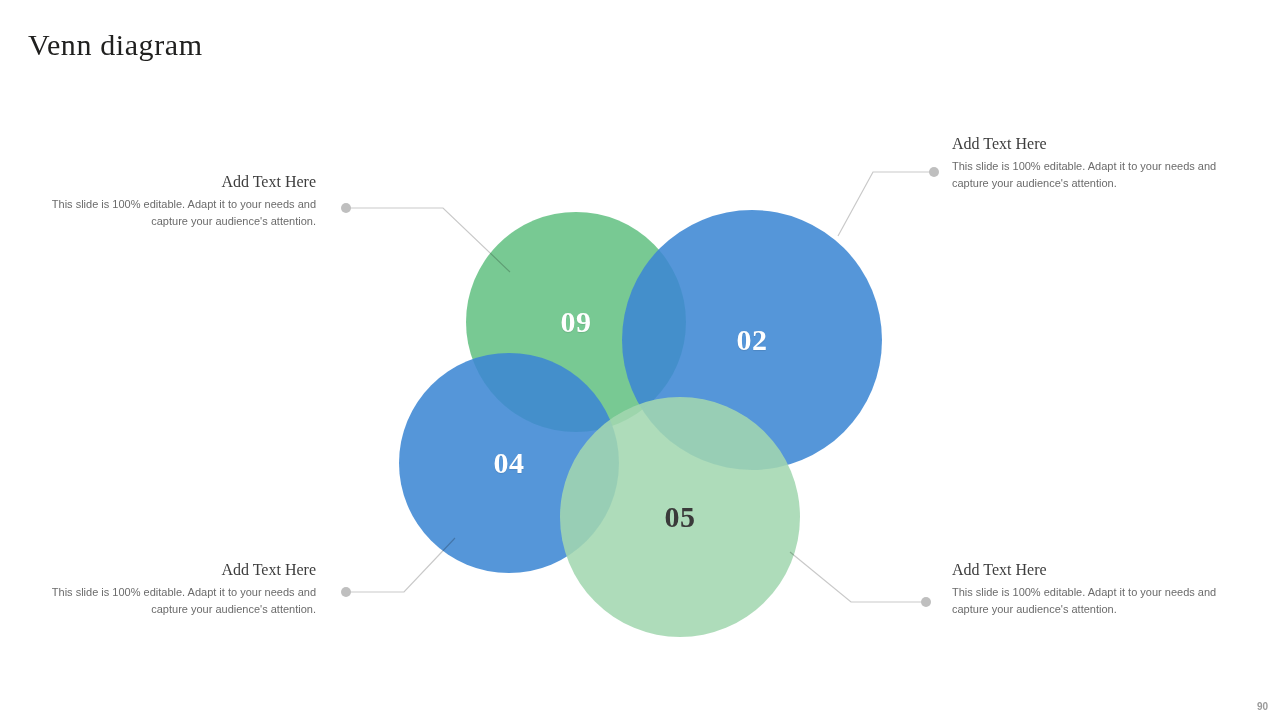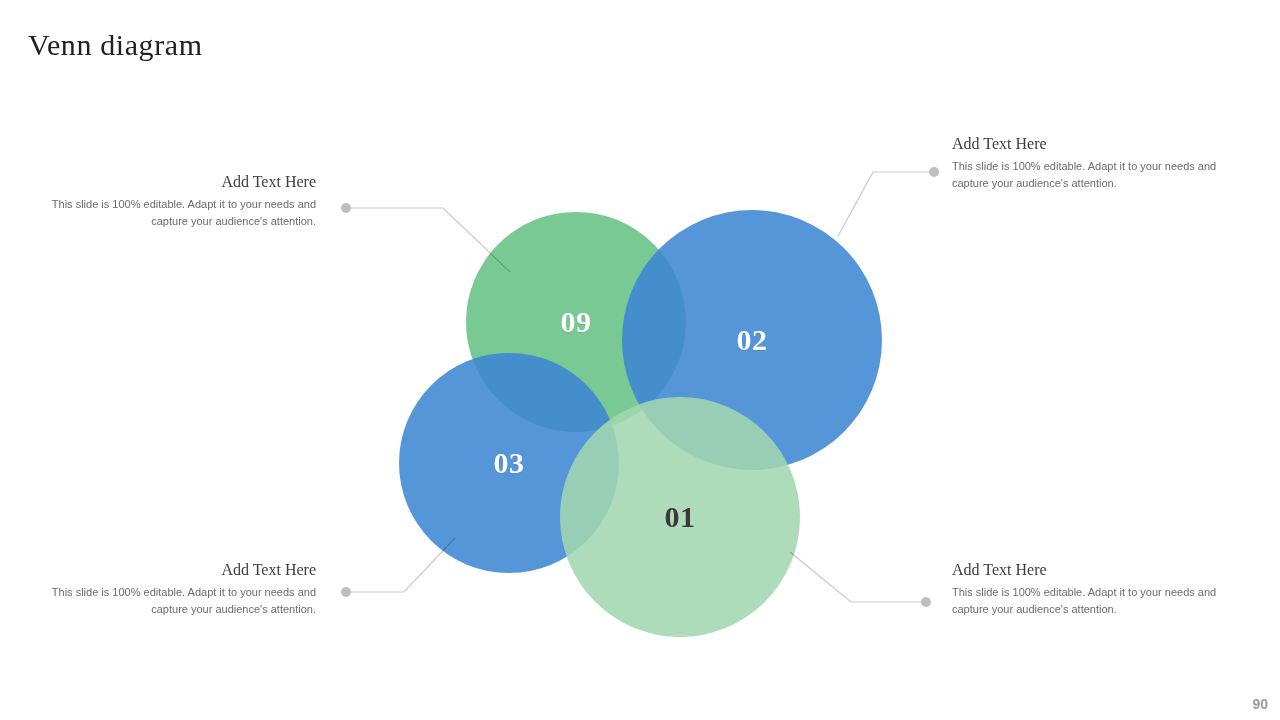--- a/index.html
+++ b/index.html
@@ -106,21 +106,21 @@
   #block-bl { left: 48px;  top: 560px; }
   #block-tr { left: 952px; top: 134px; }
   #block-br { left: 952px; top: 560px; }
 
   
   .page-number {
     position: absolute;
     right: 12px;
     bottom: 8px;
     font-family: "Liberation Sans", sans-serif;
-    font-size: 14px;
+    font-size: 10px;
     color: #9a9a9a;
     font-weight: bold;
   }
 </style>
 </head>
 <body>
 
 <div class="slide">
 
   <div class="slide-title">Venn diagram</div>
@@ -145,22 +145,22 @@
       <g style="mix-blend-mode: multiply;">
         <circle cx="236" cy="172" r="110" fill="#65C284" fill-opacity="0.88"></circle>
         <circle cx="169" cy="313" r="110" fill="#3D87D4" fill-opacity="0.88"></circle>
         <circle cx="412" cy="190" r="130" fill="#3D87D4" fill-opacity="0.88"></circle>
         <circle cx="340" cy="367" r="120" fill="#A3D7B0" fill-opacity="0.88"></circle>
       </g>
     </svg>
 
     <div class="venn-label light" style="left:412px; top:190px;">02</div>
     <div class="venn-label light" style="left:236px; top:172px;">09</div>
-    <div class="venn-label light" style="left:169px; top:313px;">03</div>
-    <div class="venn-label dark" style="left:340px; top:367px;">01</div>
+    <div class="venn-label light" style="left:169px; top:313px;">04</div>
+    <div class="venn-label dark" style="left:340px; top:367px;">05</div>
   </div>
 
   <div class="txt-block align-right" id="block-tl">
     <div class="heading">Add Text Here</div>
     <div class="body">This slide is 100% editable. Adapt it to your needs and capture your audience's attention.</div>
   </div>
 
   <div class="txt-block align-right" id="block-bl">
     <div class="heading">Add Text Here</div>
     <div class="body">This slide is 100% editable. Adapt it to your needs and capture your audience's attention.</div>

